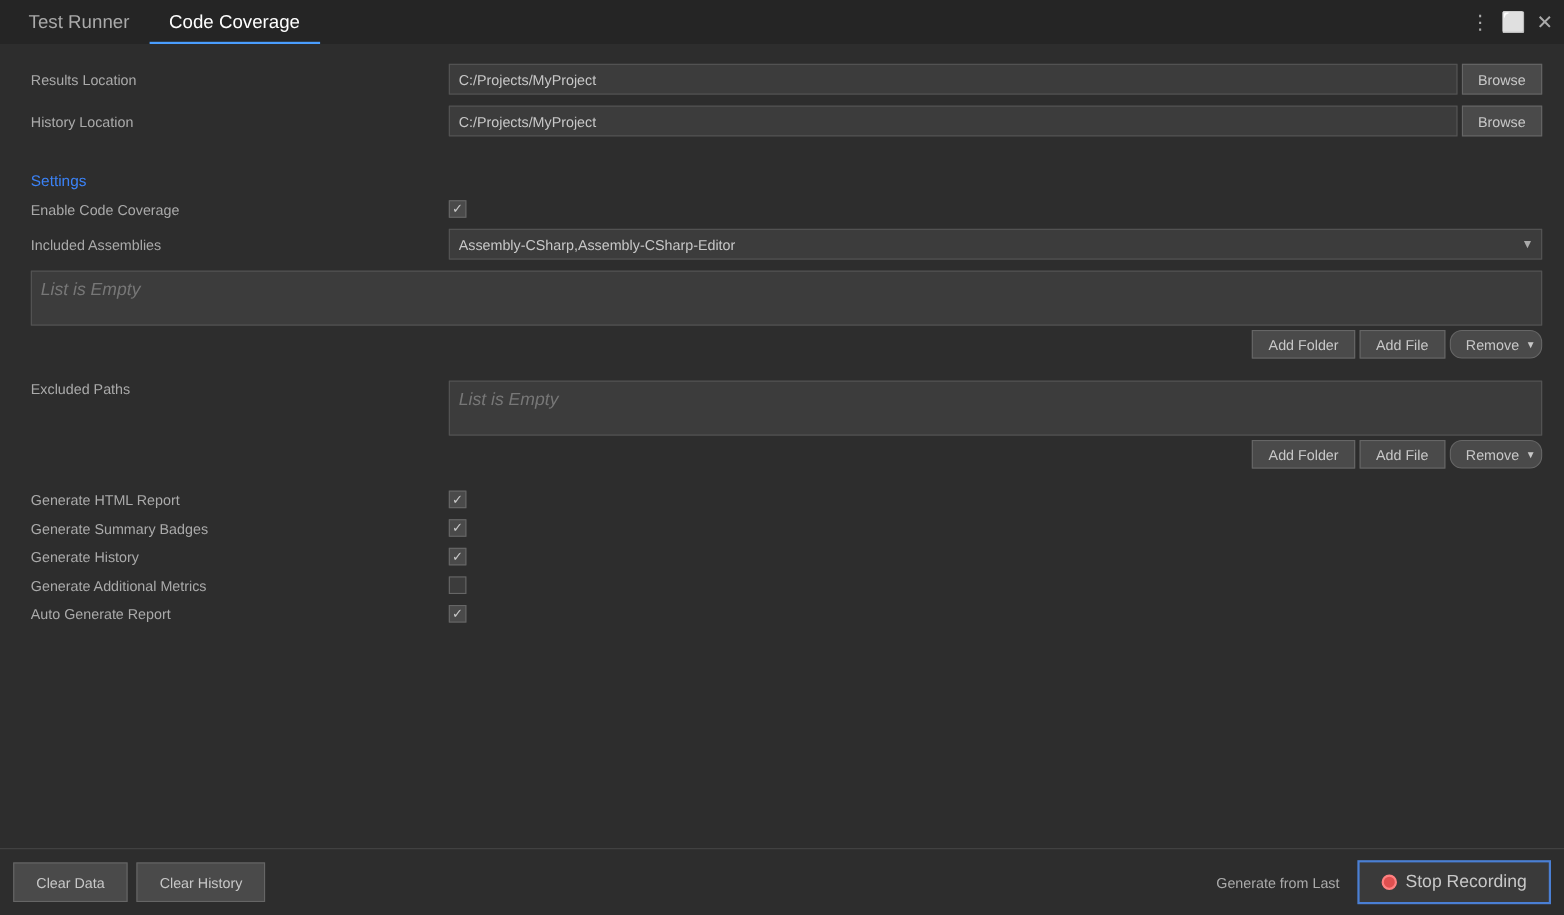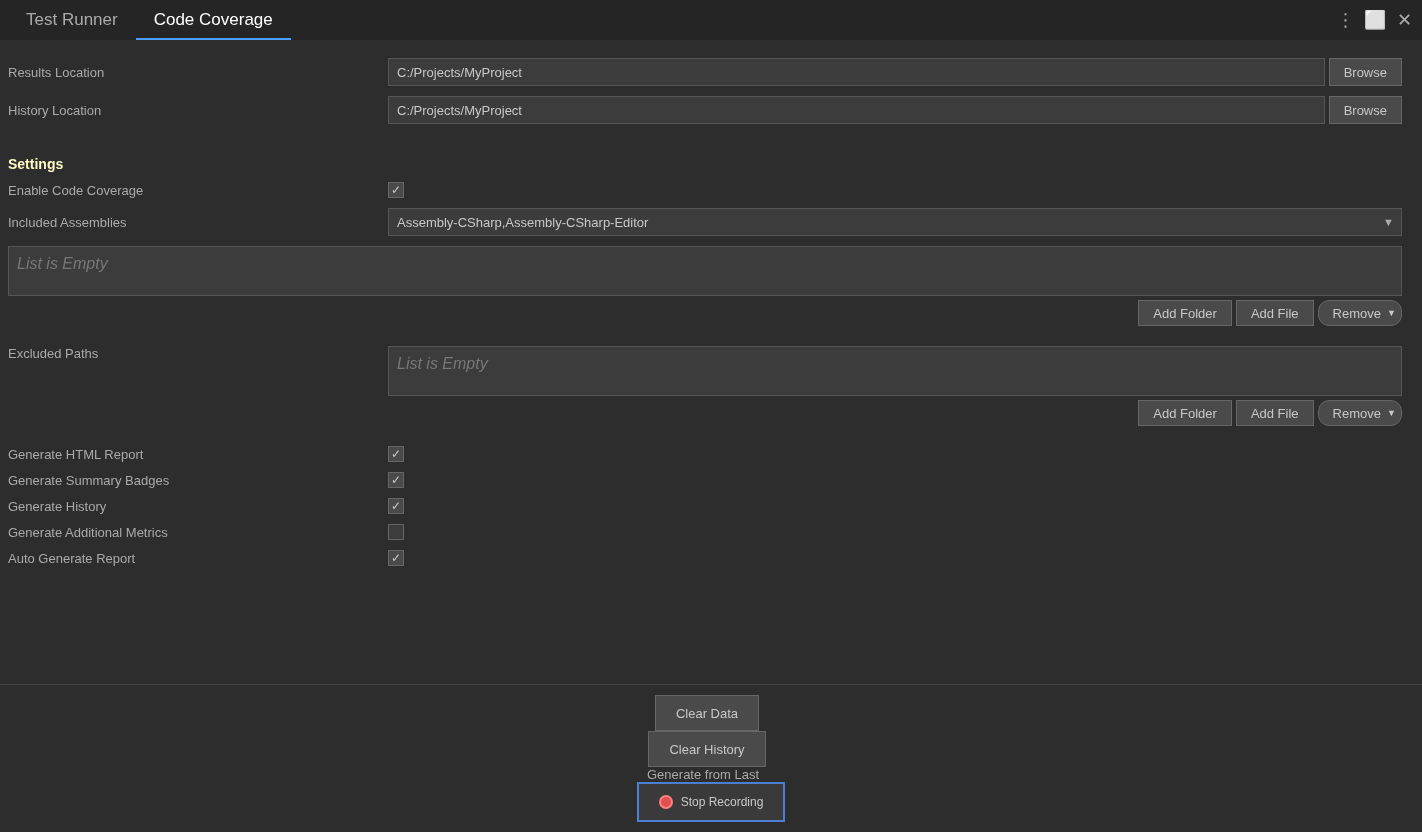--- a/index.html
+++ b/index.html
@@ -49,41 +49,41 @@
     }
     .window-controls span {
       font-size: 18px;
       cursor: pointer;
       line-height: 1;
     }
 
     
     .content {
       flex: 1;
-      padding: 18px 20px 0 8px;
+      padding: 18px 20px 0 28px;
       overflow: hidden;
       display: flex;
       flex-direction: column;
     }
 
     
     .form-row {
       display: flex;
       align-items: center;
       margin-bottom: 10px;
     }
     .form-label {
       width: 380px;
       flex-shrink: 0;
       color: #aaa;
       font-size: 13px;
     }
     .form-label.bold {
-      color: #fef9c3;
-      font-weight: bold;
+      color: #3b82f6;
+      font-weight: normal;
       font-size: 14px;
       text-align: right;
     }
     .form-input {
       flex: 1;
       background: #3c3c3c;
       border: 1px solid #555;
       color: #c8c8c8;
       padding: 5px 8px;
       font-size: 13px;
@@ -211,21 +211,20 @@
 
     
     .bottom-bar {
       display: flex;
       align-items: center;
       padding: 10px 12px;
       background: #2d2d2d;
       border-top: 1px solid #444;
       margin-top: auto;
       flex-shrink: 0;
-      flex-direction: column;
     }
     .bottom-btn {
       background: #4a4a4a;
       border: 1px solid #666;
       color: #c8c8c8;
       padding: 6px 20px;
       cursor: pointer;
       font-size: 13px;
       margin-right: 8px;
       height: 36px;
@@ -241,21 +240,21 @@
       cursor: pointer;
       margin-right: 16px;
     }
 
     .stop-recording-btn {
       background: #3a3a3a;
       border: 2px solid #4a7fd4;
       color: #c8c8c8;
       padding: 6px 20px;
       cursor: pointer;
-      font-size: 12px;
+      font-size: 16px;
       display: flex;
       align-items: center;
       gap: 8px;
       height: 40px;
     }
 
     .record-icon {
       width: 14px;
       height: 14px;
       border-radius: 50%;

